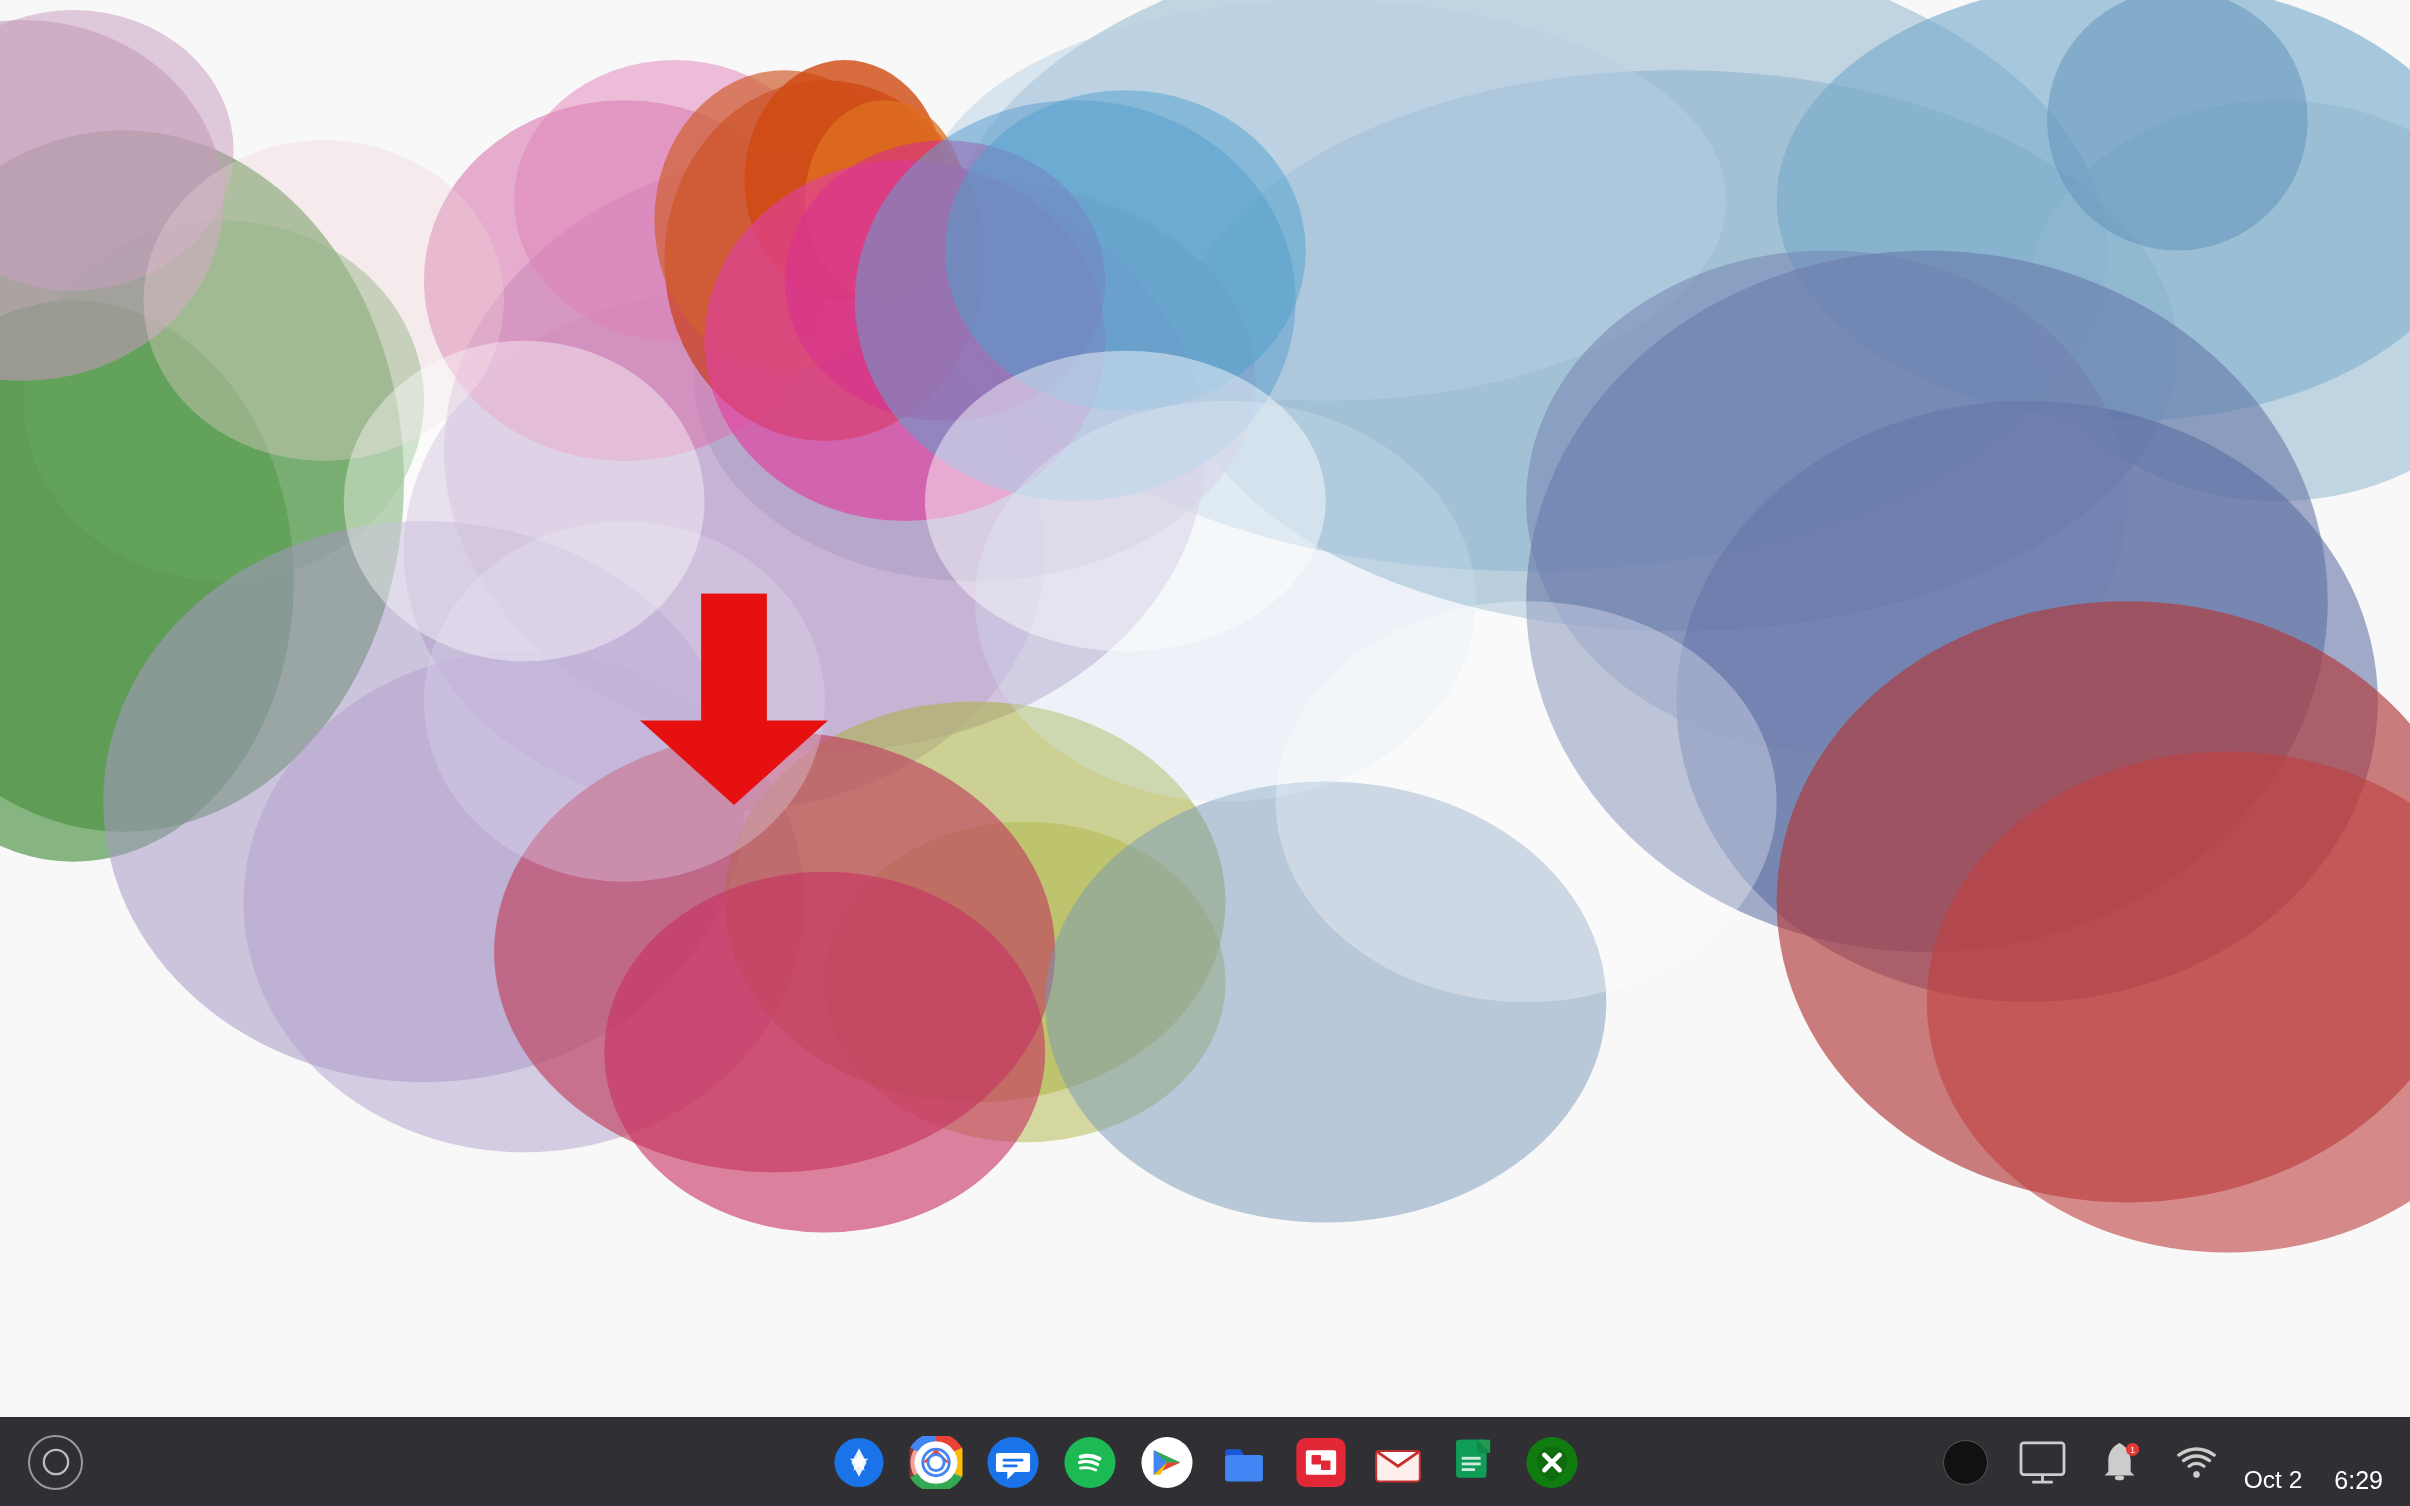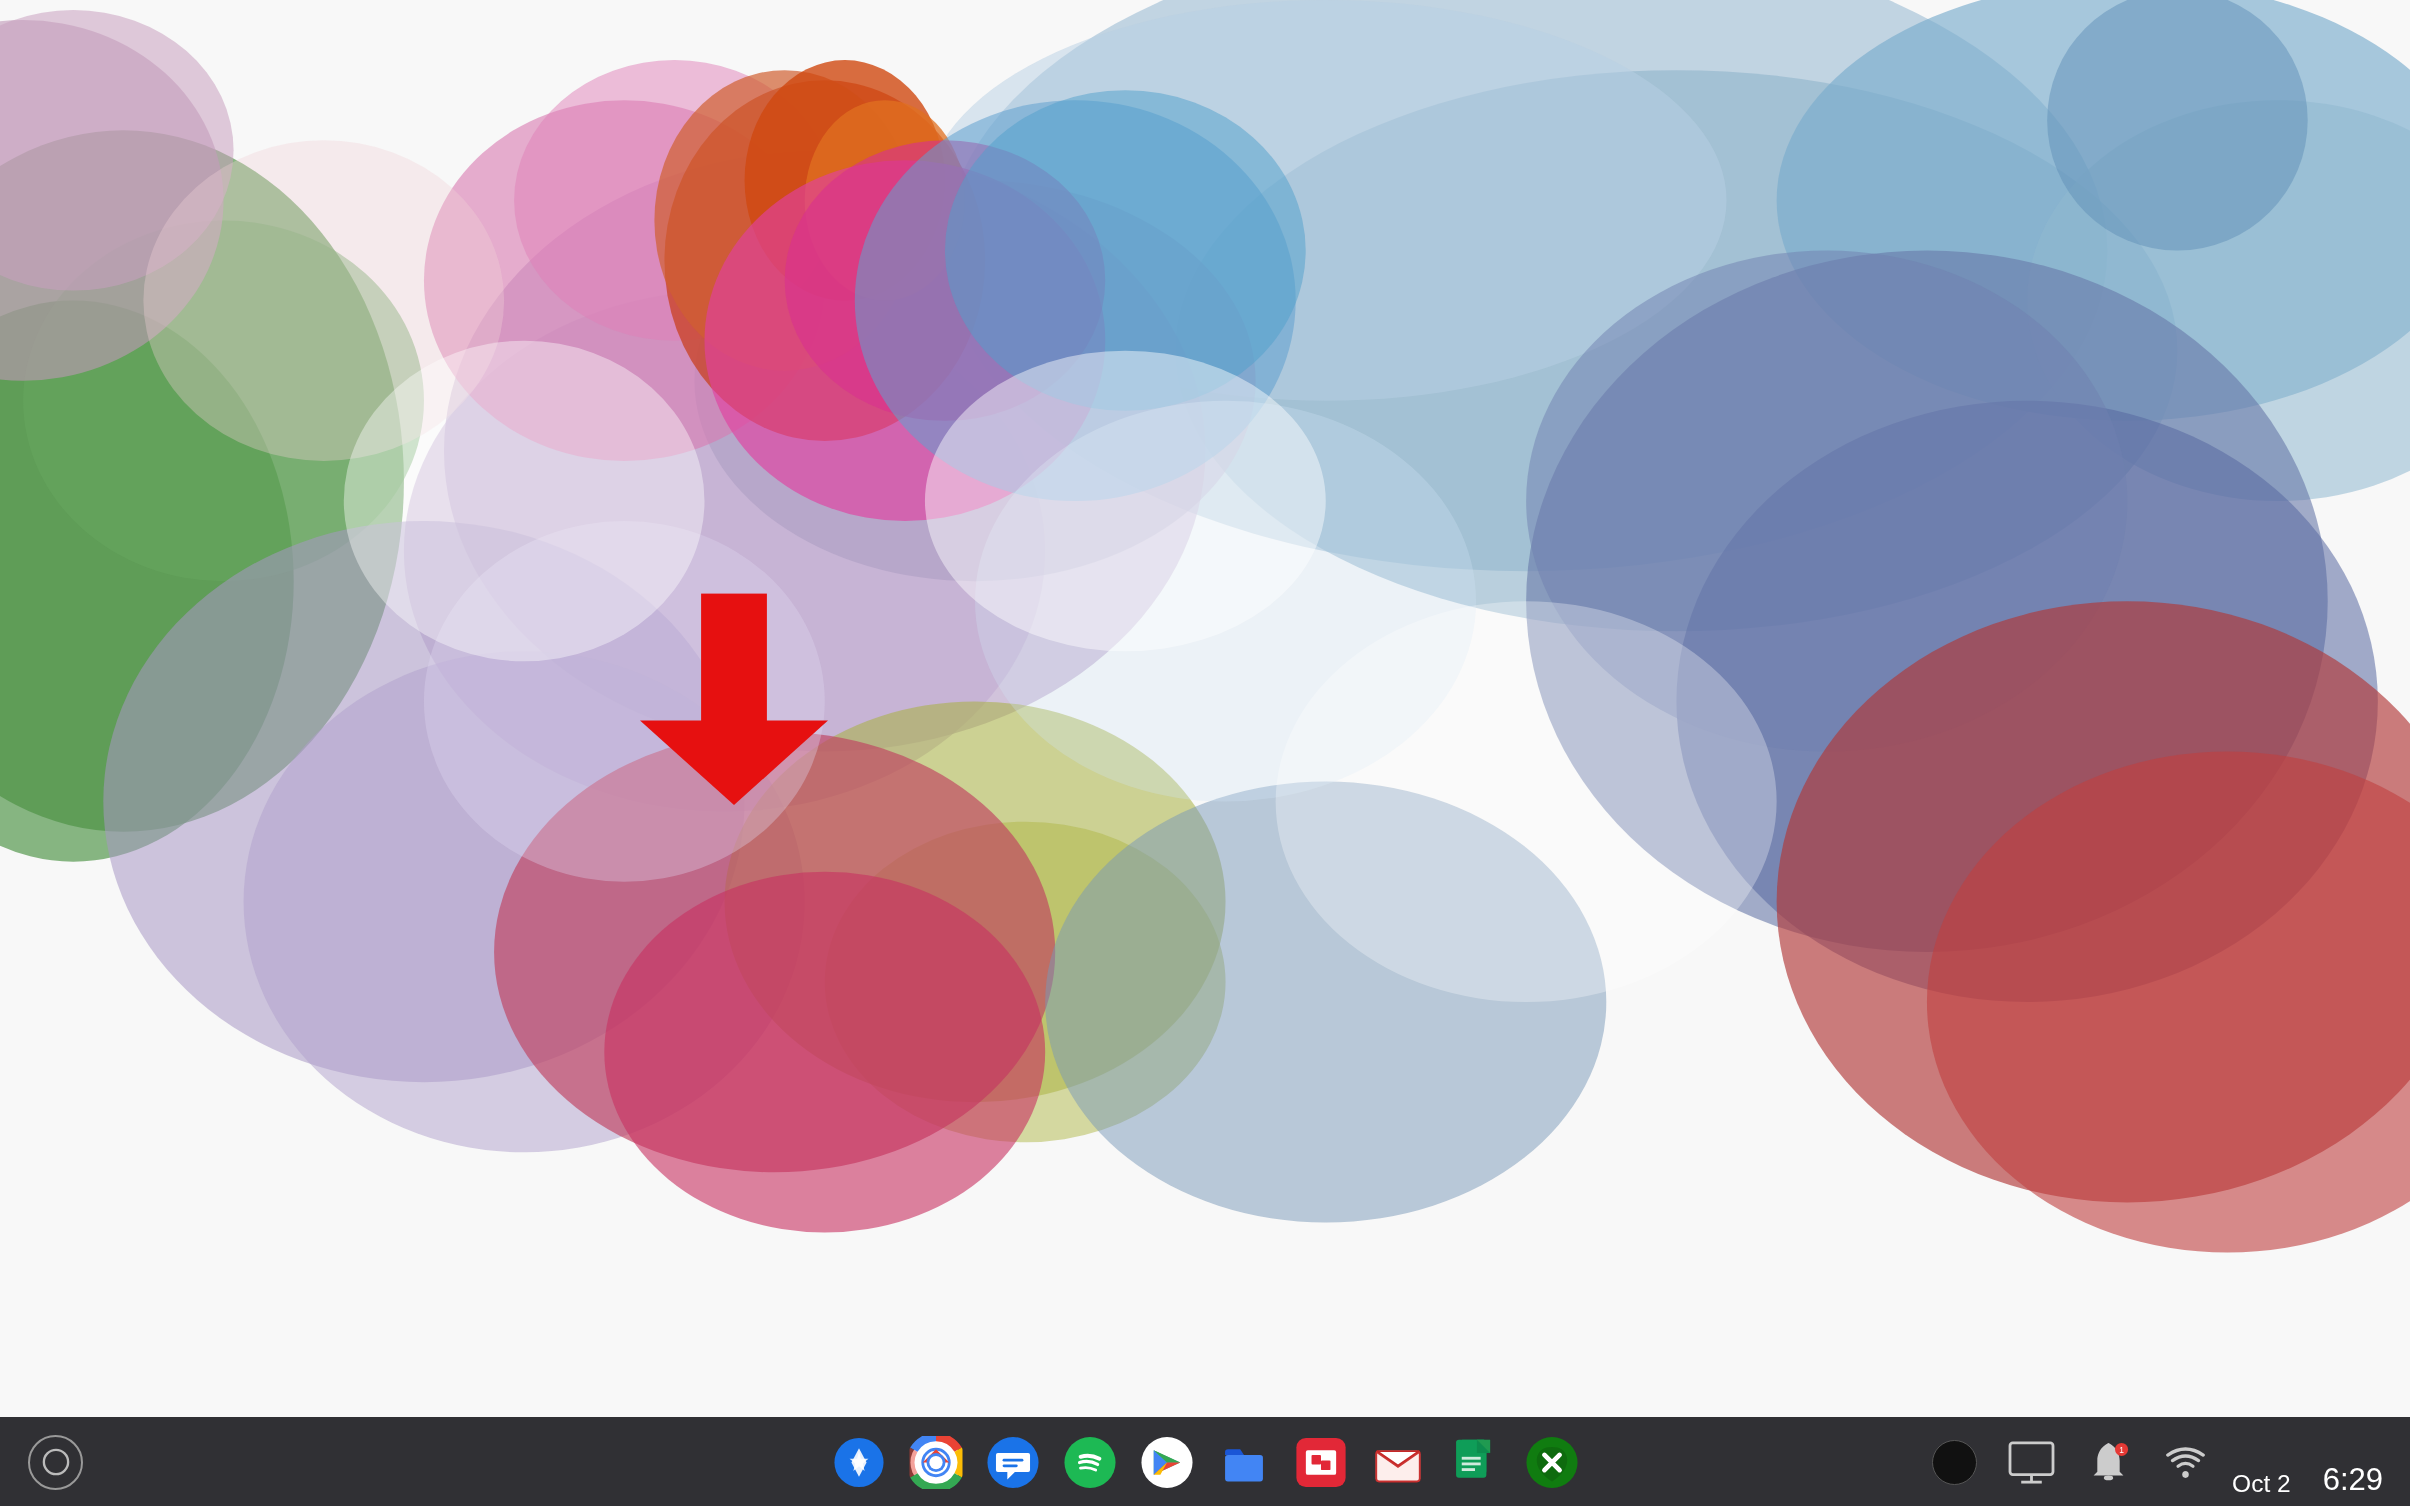--- a/index.html
+++ b/index.html
@@ -93,21 +93,21 @@
       line-height: 1.2;
       gap: 32px;
     }
 
     .datetime .date {
       font-size: 24.5px;
       font-weight: 500;
     }
 
     .datetime .time {
-      font-size: 31px;
+      font-size: 25px;
       font-weight: 500;
       margin-top: 35px;
     }
   </style>
 </head>
 <body>
 
 <div id="desktop">
 
   <svg id="wallpaper" viewBox="0 0 2560 1504" xmlns="http://www.w3.org/2000/svg" preserveAspectRatio="xMidYMid slice">

